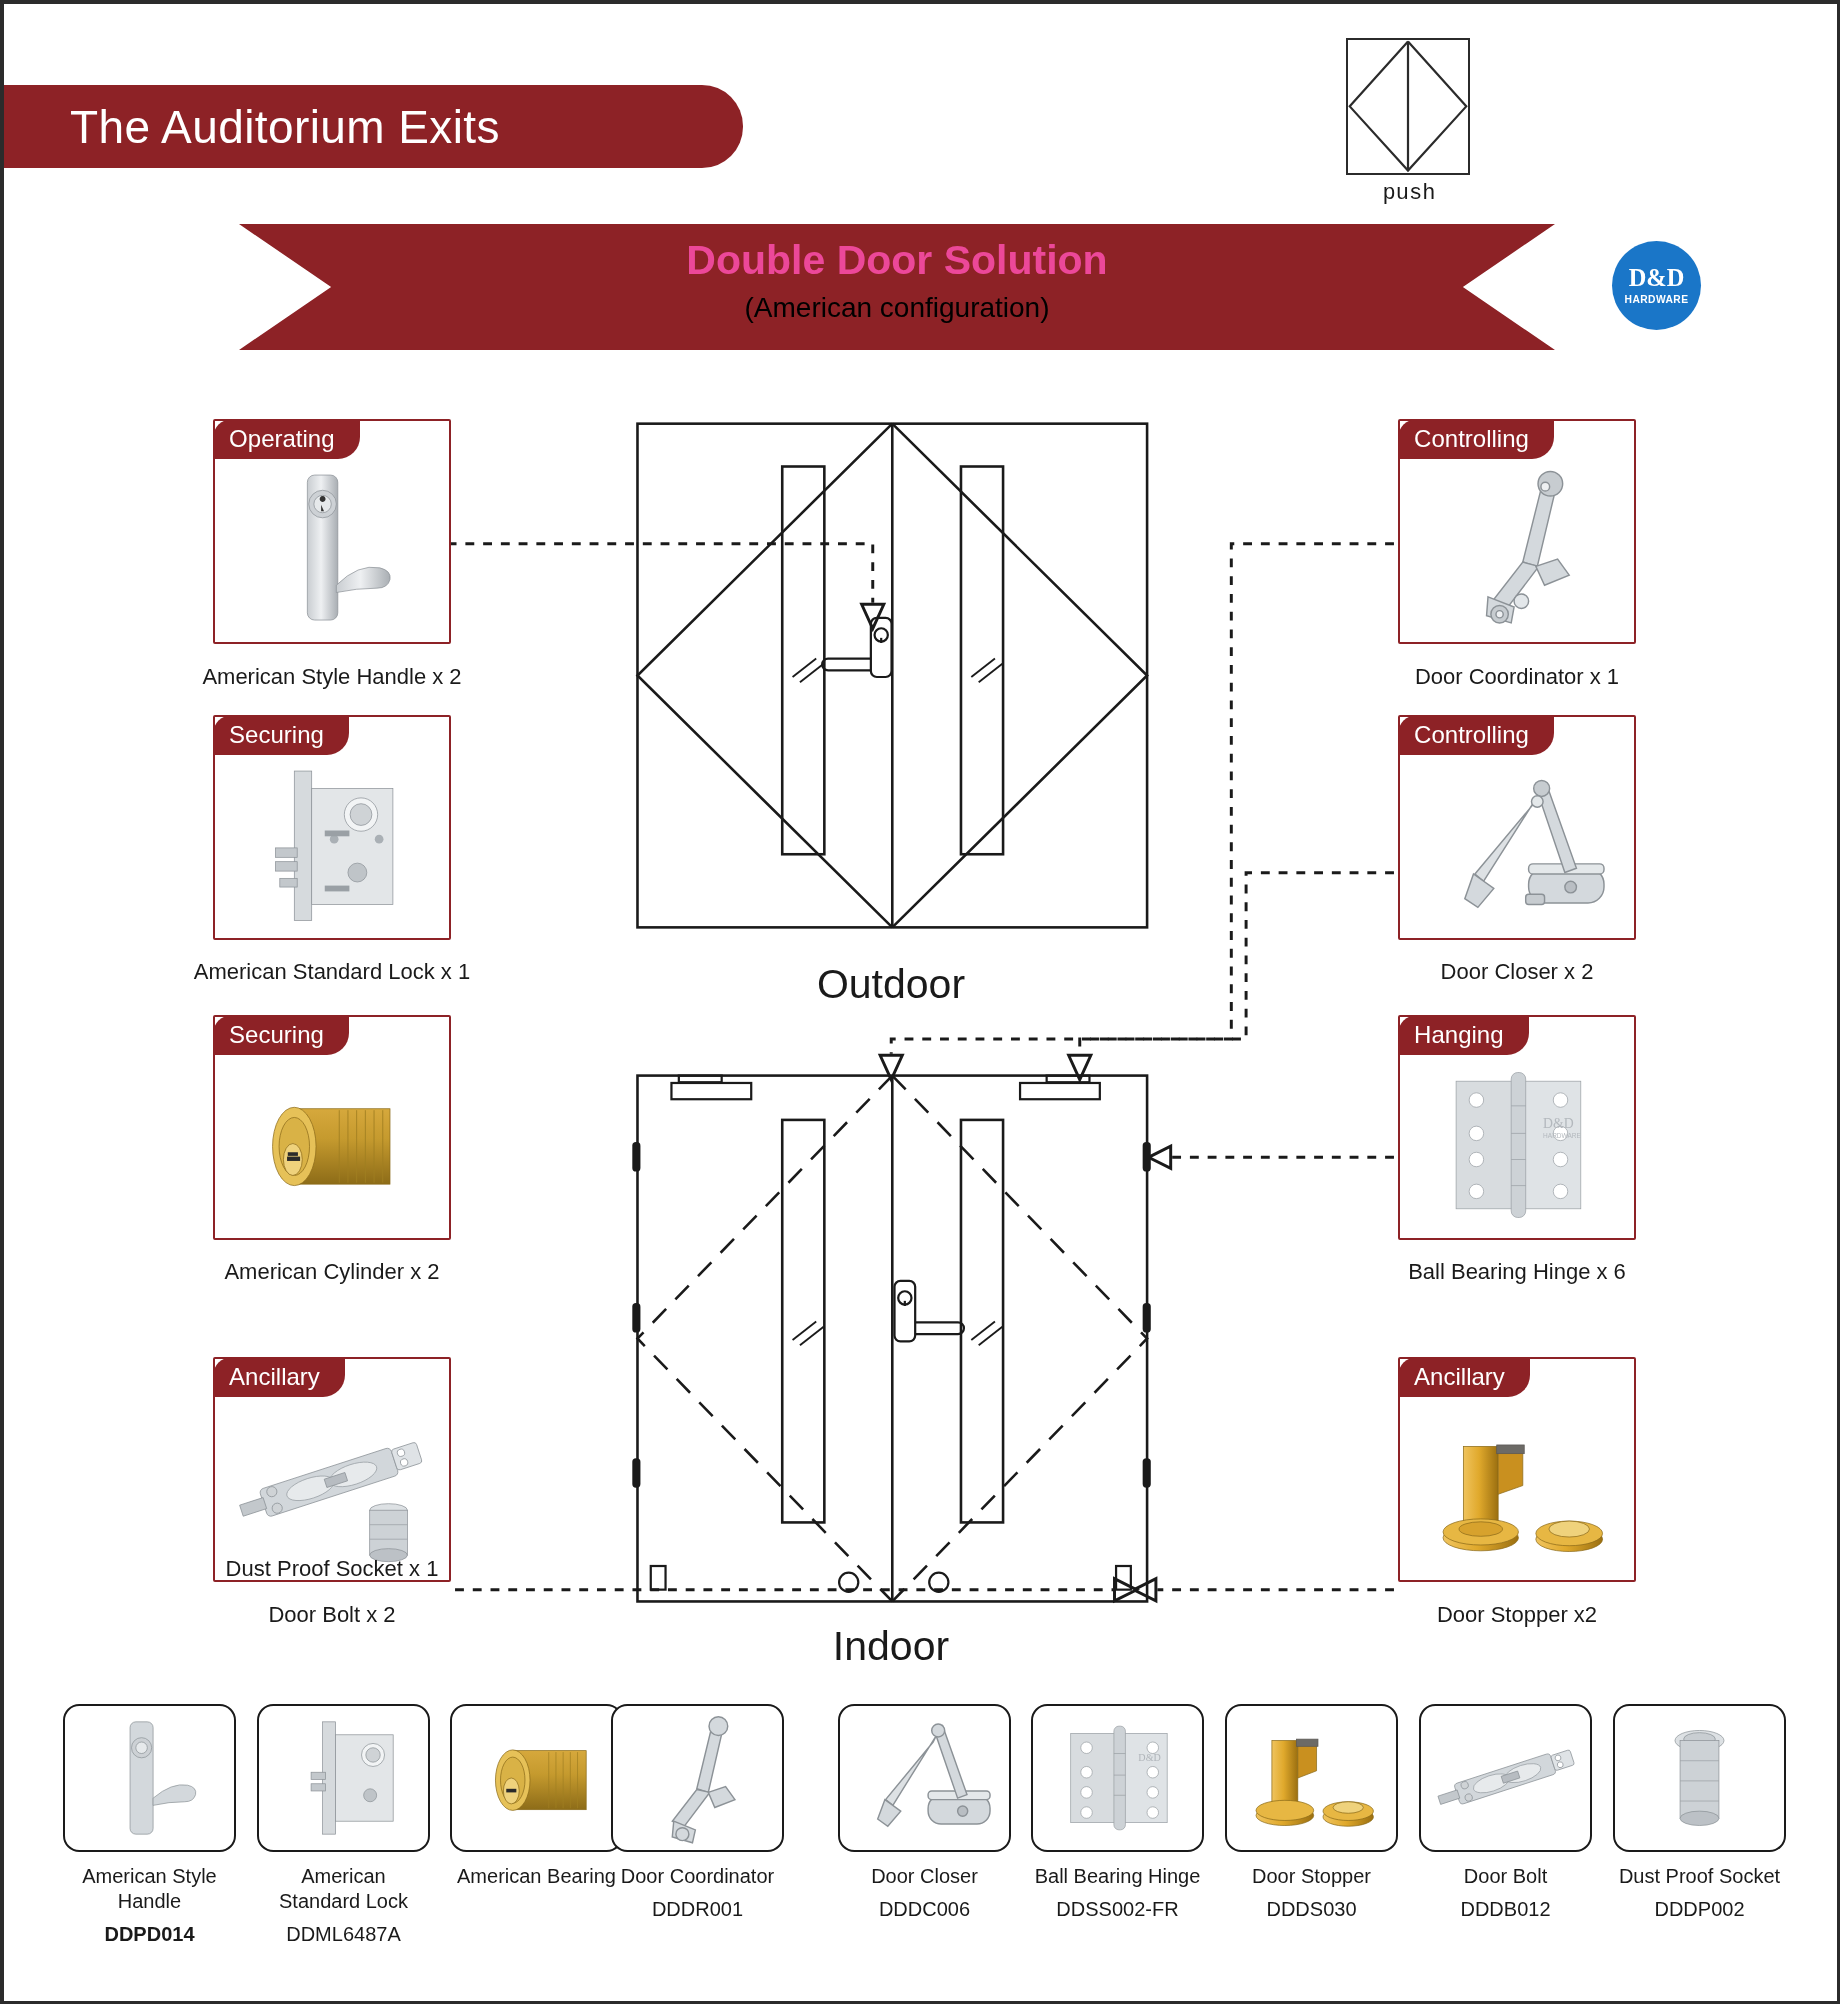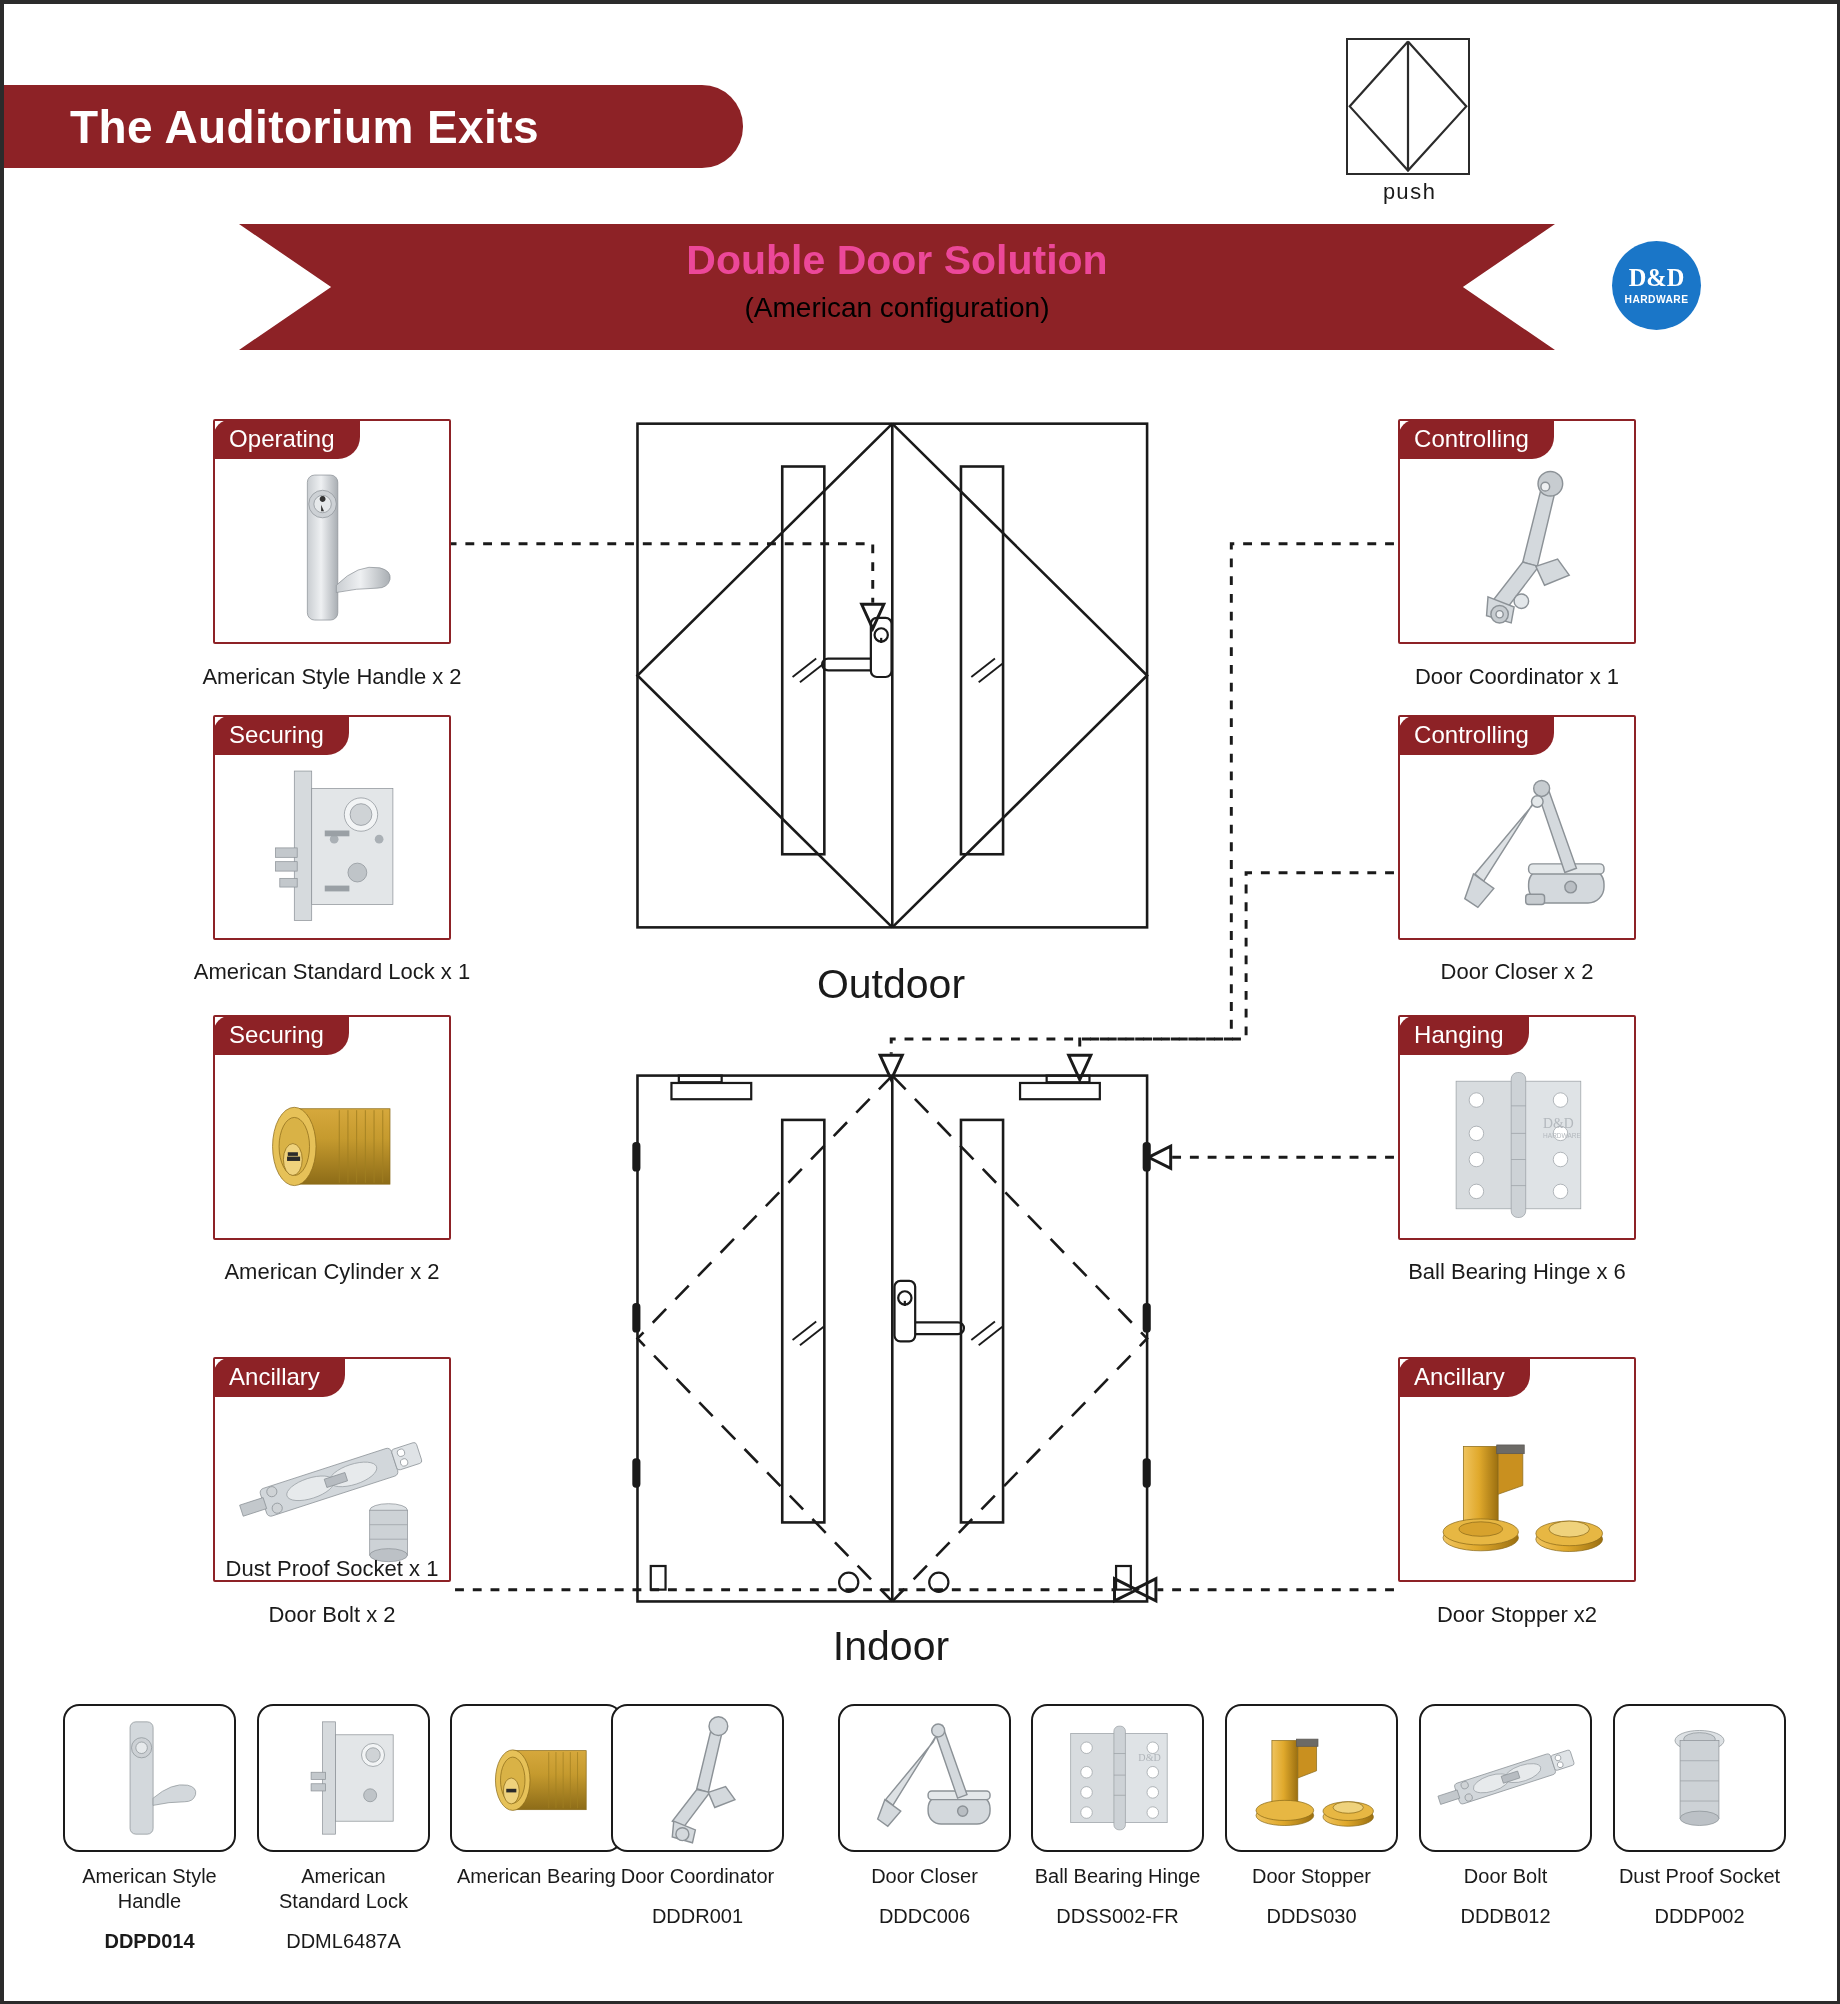--- a/index.html
+++ b/index.html
@@ -10,21 +10,21 @@
   }
   .abs{position:absolute;}
 
   
   #title-pill{
     left:-15px;top:81px;width:754px;height:83px;
     background:#8d2226;border-radius:0 41px 41px 0;
     display:flex;align-items:center;
   }
   #title-pill .t{
-    color:#fff;font-size:46px;font-weight:bold;margin-left:81px;
+    color:#fff;font-size:46px;font-weight:normal;margin-left:81px;
     letter-spacing:0.4px;white-space:nowrap;
   }
 
   
   #key{left:1342px;top:34px;width:384px;height:170px;font-family:Liberation Mono, monospace;}
   .key-cell{position:absolute;top:0;width:126px;}
   .key-box{position:relative;width:124px;height:137px;border:2.2px solid #2b2b2b;box-sizing:border-box;}
   .key-box svg{position:absolute;left:0;top:0;}
   .key-cap{text-align:center;font-size:22px;color:#1a1a1a;margin-top:6px;}
 
@@ -69,21 +69,21 @@
   
   #strip{left:59px;top:1700px;width:1723px;height:296px;}
   .sitem{position:absolute;top:0;width:173px;}
   .sbox{
     width:173px;height:148px;border:2.2px solid #1a1a1a;border-radius:16.3px;
     box-sizing:border-box;position:relative;background:#fff;
   }
   .sname{
     text-align:center;font-size:20px;color:#1a1a1a;margin-top:12px;line-height:1.25;
   }
-  .scode{text-align:center;font-size:20px;color:#1a1a1a;margin-top:16px;}
+  .scode{text-align:center;font-size:20px;color:#1a1a1a;margin-top:9px;}
   .scode.bold{font-weight:bold;}
 
   
   .dlabel{position:absolute;font-size:41px;color:#1a1a1a;text-align:center;width:444px;}
 
   svg{overflow:visible;}
 </style>
 </head>
 <body>
 

